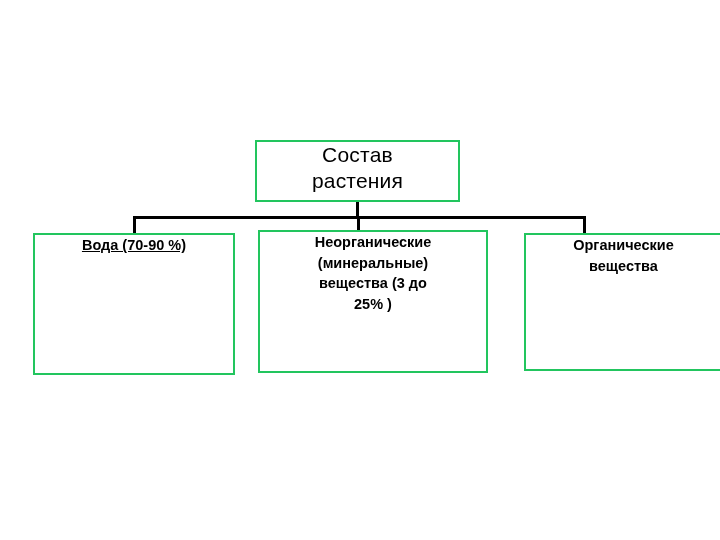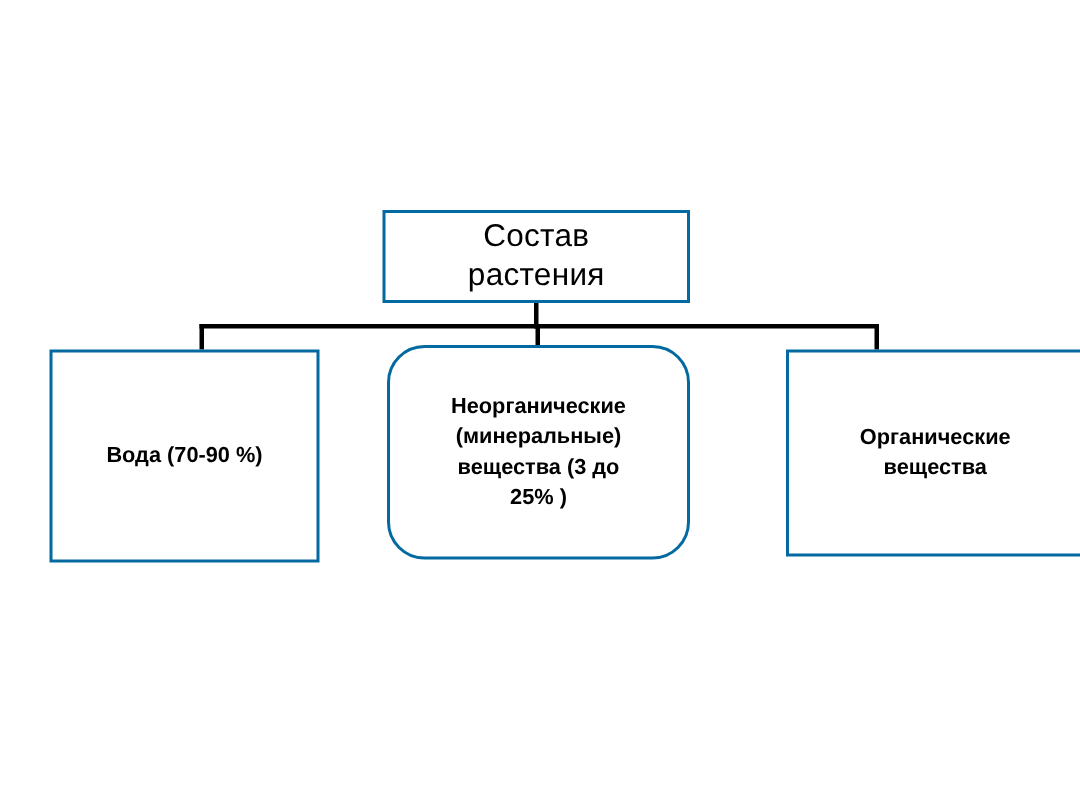--- a/index.html
+++ b/index.html
@@ -15,23 +15,23 @@
     overflow: hidden;
     font-family: "Liberation Sans", sans-serif;
     color: #000000;
   }
 
   
   .node {
     position: absolute;
     box-sizing: border-box;
     background: #ffffff;
-    border: 2px solid #0369a1;
+    border: 2px solid #22c55e;
     display: flex;
-    align-items: center;
+    align-items: flex-start;
     justify-content: center;
     text-align: center;
   }
 
   .node-text {
     display: block;
     width: 100%;
     white-space: pre-line;
   }
 
@@ -52,29 +52,29 @@
   
   .node-child .node-text {
     font-size: 14.5px;
     line-height: 20.5px;
     font-weight: bold;
   }
 
   #node-water {
     left: 33px;
     top: 233px;
-    width: 180px;
+    width: 202px;
     height: 142px;
+    text-decoration: underline;
   }
   #node-inorganic {
     left: 258px;
     top: 230px;
-    width: 202px;
+    width: 230px;
     height: 143px;
-    border-radius: 25px;
   }
   #node-organic {
     left: 484px;
     top: 233px;
     width: 199px;
     height: 138px;
     margin-left: 40px;
   }
 
   

